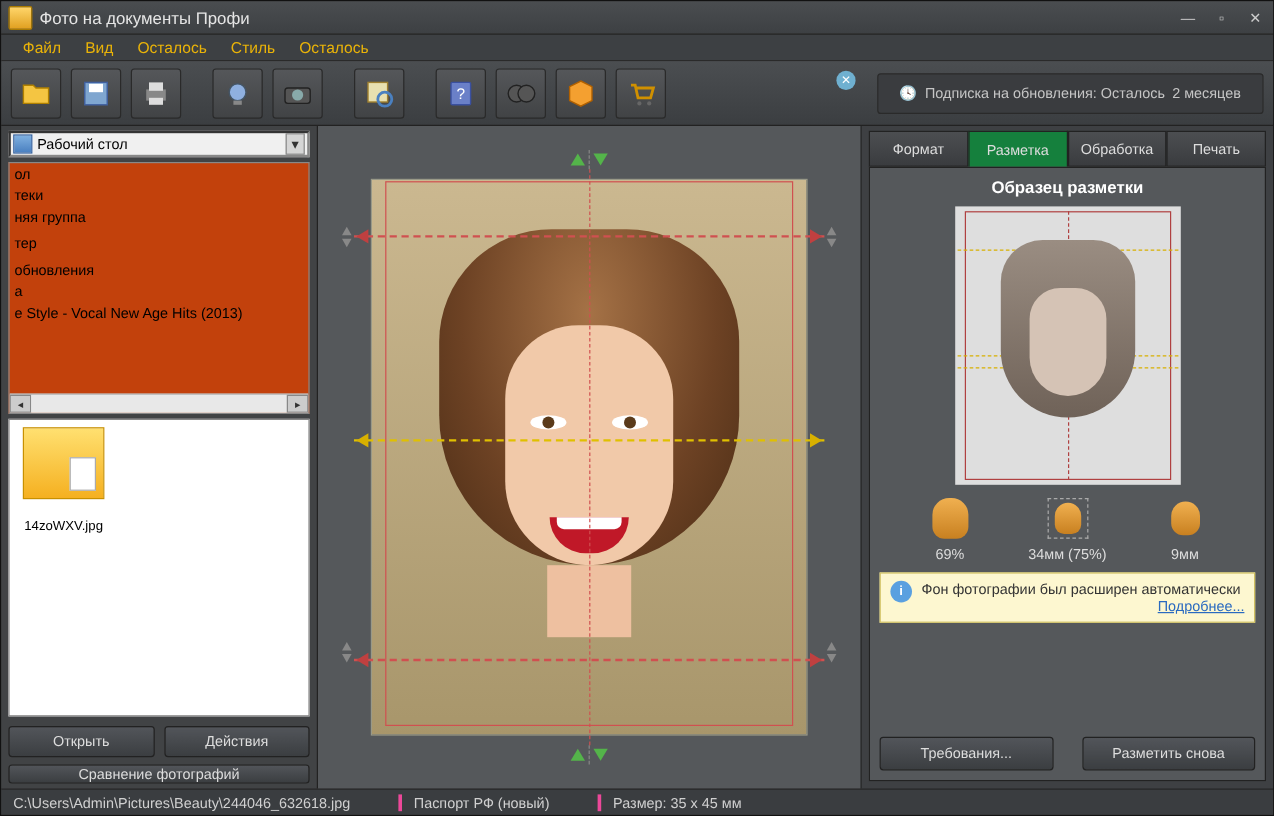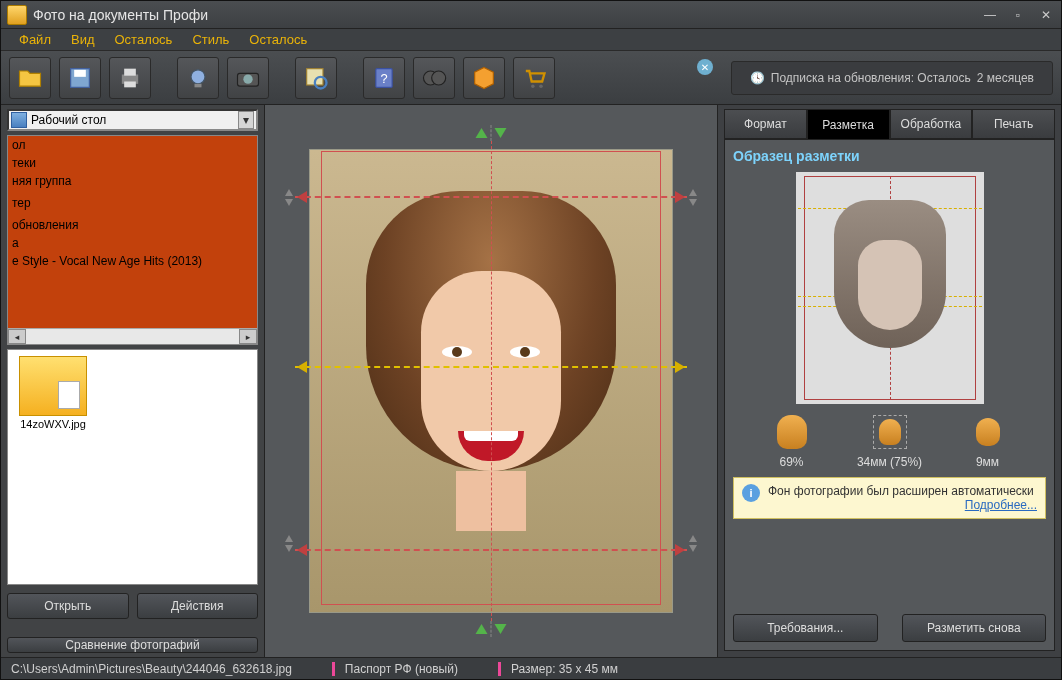--- a/index.html
+++ b/index.html
@@ -41,22 +41,22 @@
 .folderbox .fdrp{width:16px;height:18px;background:#d5d5d5;border:1px solid #888;display:flex;align-items:center;justify-content:center;color:#333;}
 .folderlist { margin:0 6px 4px 6px; height: 210px; background:#c2410c; color:#000; border:1px solid #888; font-size:12px; overflow:hidden; position:relative;}
 .folderlist .row{padding:2px 4px; white-space:nowrap;}
 .folderlist .scroll{position:absolute;bottom:0;left:0;right:0;height:16px;background:#e8e8e8;border-top:1px solid #aaa;display:flex;}
 .folderlist .scrub{width:18px;background:#ccc;border:1px solid #888;display:flex;align-items:center;justify-content:center;color:#333;font-size:9px;}
 .folderlist .track{flex:1;background:#e8e8e8;}
 .thumbs { flex:1; margin:0 6px 4px 6px; background:#fff; border:1px solid #888; padding:6px;}
 .thumb { width:78px; text-align:center;}
 .thumb .timg{width:68px;height:60px;margin:0 auto;background:linear-gradient(#ffe070,#f5b020);border:1px solid #c89000;position:relative;}
 .thumb .timg::after{content:"";position:absolute;right:6px;bottom:6px;width:20px;height:26px;background:#fff;border:1px solid #aaa;}
-.thumb .tcap{color:#000;font-size:11px;margin-top:2px;}
-.lbtns { margin:4px 6px; display:flex; flex-direction:column; gap:18px;}
+.thumb .tcap{color:#000;font-size:11px;margin-top:17px;}
+.lbtns { margin:4px 6px; display:flex; flex-direction:column; gap:6px;}
 .lbtns .row{display:flex; gap:8px;}
 .btn { flex:1; height:26px; background:linear-gradient(#52555a,#3b3e41); border:1px solid #222; border-radius:3px; color:#ddd; display:flex; align-items:center; justify-content:center; font-size:12px; padding:0 10px;}
 
 
 .center { flex:1; background:#55585b; display:flex; align-items:center; justify-content:center; position:relative;}
 .canvas { position:relative; width:400px; height:500px; }
 .photo { position:absolute; left:18px; top:18px; right:18px; bottom:18px; border:1px solid #998; background:linear-gradient(#cbb890,#a8966b); display:flex; align-items:center; justify-content:center;}
 .photo .face{position:relative;width:290px;height:380px;}
 .photo .hair{position:absolute;top:0;left:20px;right:20px;height:280px;background:radial-gradient(ellipse at 50% 25%,#a57246 0%, #6d4224 60%, #4a2c15 100%); border-radius:120px 120px 160px 160px;}
 .photo .skin{position:absolute;top:80px;left:75px;width:140px;height:200px;background:#f1c9a9;border-radius:70px 70px 80px 80px;}
@@ -85,23 +85,23 @@
 .arrow-pair .sep2{width:1px;height:16px;border-left:1px dashed #888;}
 .resize-v{position:absolute;left:-10px;width:16px;height:24px;display:flex;flex-direction:column;align-items:center;gap:3px;}
 .resize-v.r{left:auto;right:-10px;}
 .resize-v .up2{width:0;height:0;border-left:4px solid transparent;border-right:4px solid transparent;border-bottom:7px solid #888;}
 .resize-v .dn2{width:0;height:0;border-left:4px solid transparent;border-right:4px solid transparent;border-top:7px solid #888;}
 
 
 .right { width: 344px; background:#3e4043; border-left:1px solid #222; display:flex; flex-direction:column; }
 .tabs { display:flex; height:30px; margin:4px 6px 0 6px; gap:0;}
 .tab { flex:1; display:flex;align-items:center;justify-content:center; background:linear-gradient(#4c4e51,#3a3c3f); border:1px solid #222; color:#ddd; font-size:12px;}
-.tab.active{background:#000000;border-bottom:none;text-align:center;}
+.tab.active{background:#15803d;border-bottom:none;text-align:center;}
 .rpanel{ margin:0 6px 6px 6px; padding:8px; background:#55585b; border:1px solid #222; display:flex; flex-direction:column; gap:8px; flex:1;}
-.rtitle{ font-weight:bold; color:#7dd3fc; font-size:14px;}
+.rtitle{ text-align:center; font-weight:bold; color:#ffffff; font-size:14px;}
 .sample { align-self:center; width:188px; height:232px; background:#dedede; position:relative;}
 .sample .box{position:absolute;left:8px;top:4px;right:8px;bottom:4px;border:1px solid #b04040;}
 .sample .svl{position:absolute;top:4px;bottom:4px;left:50%;border-left:1px dashed #b04040;}
 .sample .sface{position:absolute;top:28px;left:38px;width:112px;height:168px;}
 .sample .shair{position:absolute;top:0;left:0;right:0;height:148px;background:linear-gradient(#9a8d82,#6f6258);border-radius:56px 56px 90px 90px;}
 .sample .sskin{position:absolute;top:40px;left:24px;width:64px;height:90px;background:#d5c3b5;border-radius:32px 32px 40px 40px;}
 .sample .shl{position:absolute;left:2px;right:2px;border-top:1px dashed #d8b000;}
 .metrics{display:flex;justify-content:center;gap:8px;}
 .metric{display:flex;flex-direction:column;align-items:center;gap:3px;width:90px;}
 .metric .micon{width:48px;height:40px;display:flex;align-items:center;justify-content:center;}

